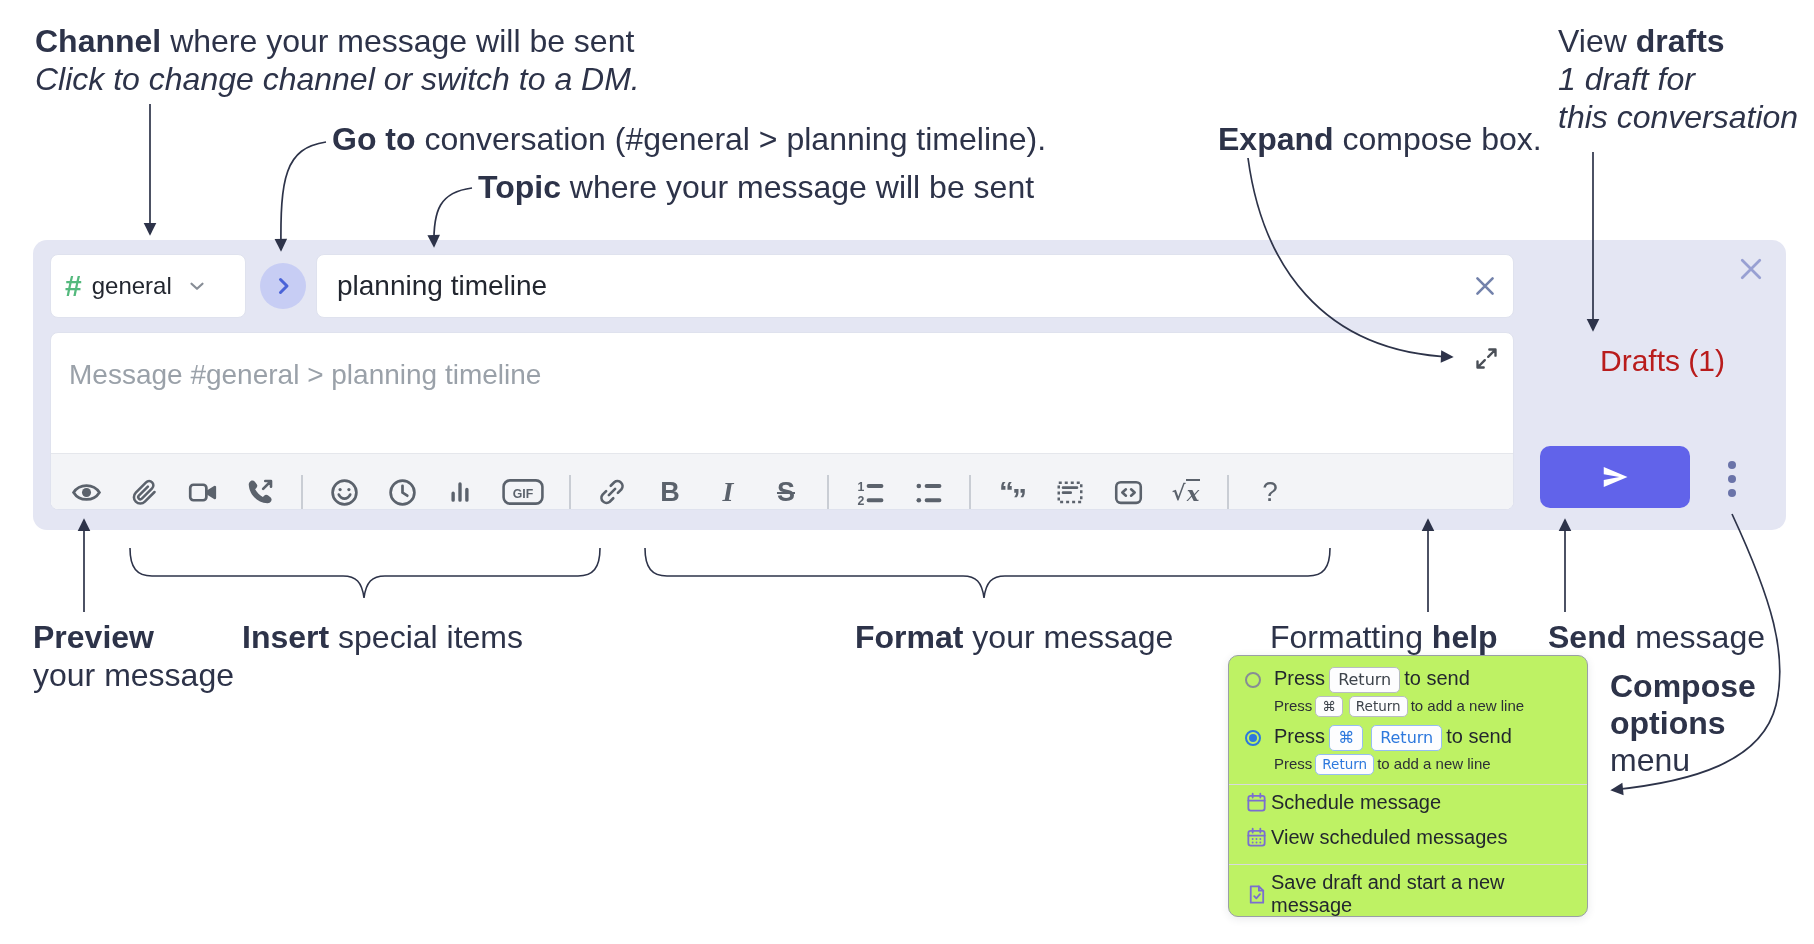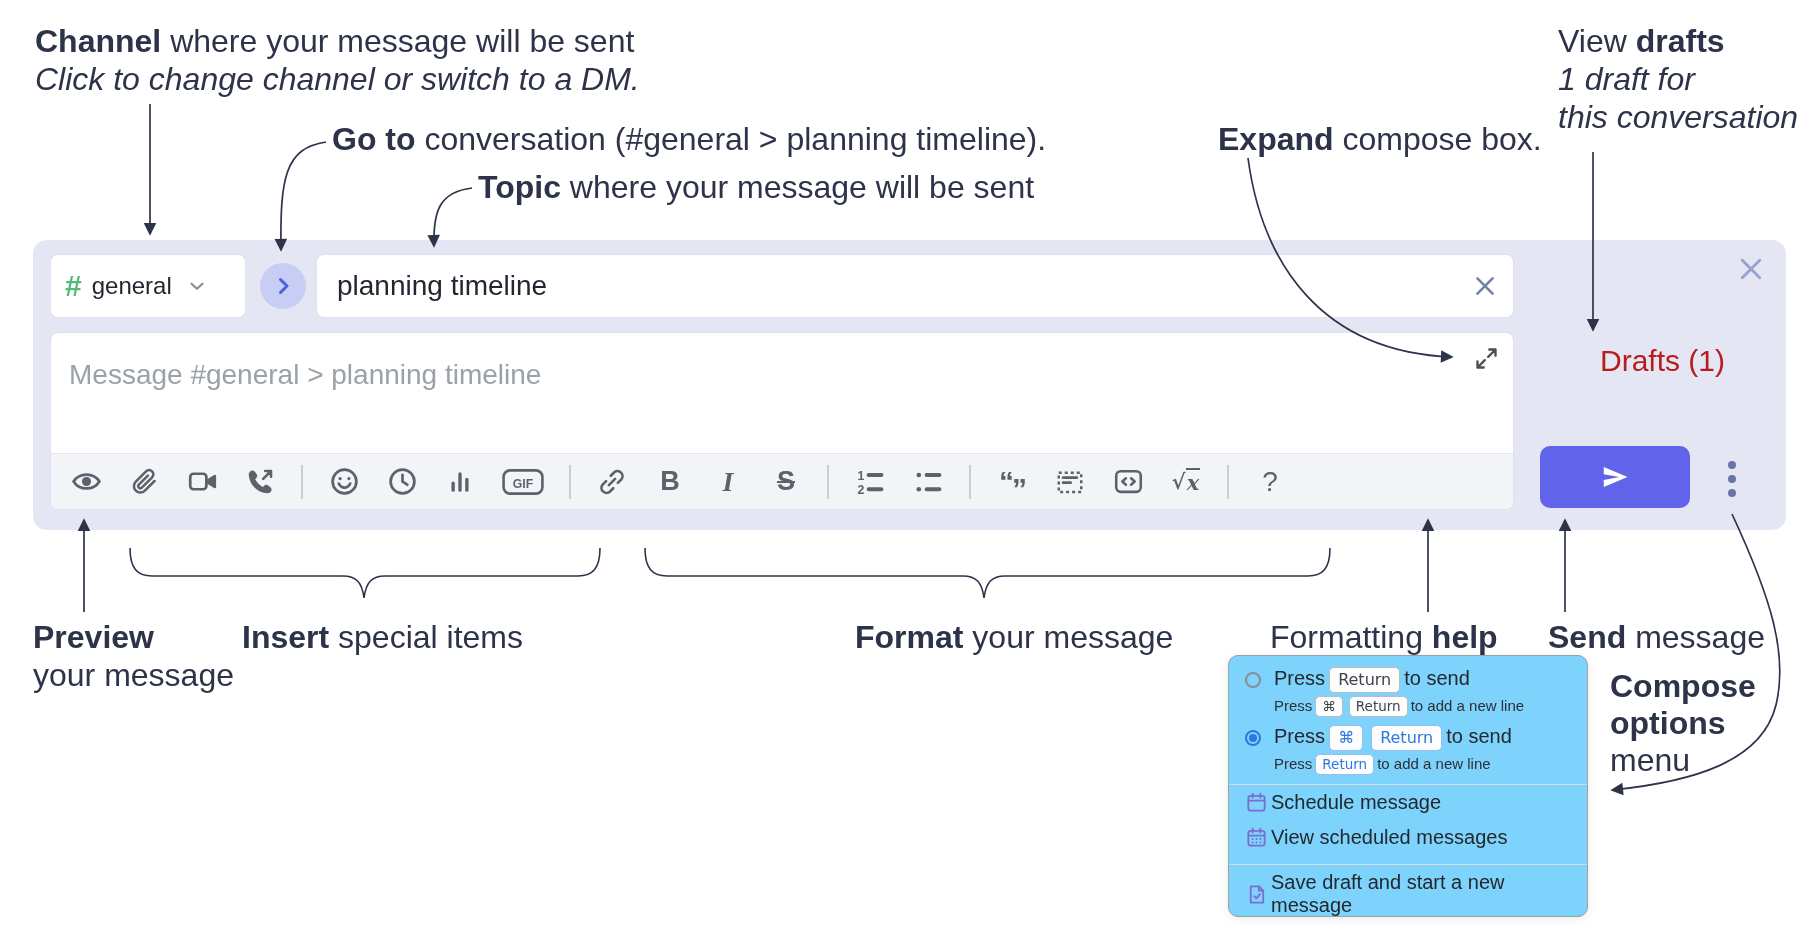--- a/index.html
+++ b/index.html
@@ -33,42 +33,42 @@
 
   .msg-box{position:absolute;left:17px;top:92px;width:1464px;height:178px;background:#fff;
     border:1px solid #dfe2ee;border-radius:8px;box-sizing:border-box;overflow:hidden;}
   .msg-area{position:absolute;left:0;top:12px;width:100%;height:120px;border:none;resize:none;
     font-family:"Liberation Sans",sans-serif;font-size:28px;color:#22262f;padding:14px 50px 0 18px;
     box-sizing:border-box;outline:none;background:transparent;}
   .msg-area::placeholder{color:#9aa1a9;opacity:1;}
   .expand-btn{position:absolute;right:12px;top:12px;width:28px;height:28px;cursor:pointer;}
 
   .fmt-bar{position:absolute;left:0;bottom:0;width:100%;height:56px;background:#f3f4f7;
-    border-top:1px solid #e5e7ec;display:flex;align-items:center;padding:0 0 0 18px;box-sizing:border-box;}
+    border-top:1px solid #e5e7ec;display:flex;align-items:flex-end;padding:0 0 0 18px;box-sizing:border-box;}
   .ico{width:34px;height:34px;margin-right:24px;display:flex;align-items:center;justify-content:center;
     cursor:pointer;flex:0 0 auto;color:#5b626c;}
   .tb-div{width:2px;height:34px;background:#c9cdd4;margin-right:24px;flex:0 0 auto;}
   .glyph-b{font-size:27px;font-weight:bold;}
   .glyph-i{font-family:"Liberation Serif",serif;font-style:italic;font-size:28px;font-weight:bold;}
   .glyph-s{font-size:27px;font-weight:bold;text-decoration:line-through;}
   .glyph-q{font-weight:bold;font-size:30px;letter-spacing:-2px;}
   .glyph-q .q2{position:relative;top:7px;}
   .glyph-m{font-family:"DejaVu Serif","Liberation Serif",serif;font-size:21px;font-weight:bold;}
   .glyph-m .mx{font-style:italic;border-top:2.2px solid #5b626c;padding:0 1px;}
   .glyph-h{font-size:28px;font-weight:500;}
 
   .drafts-link{position:absolute;left:1567px;top:104px;font-size:30px;color:#b91c1c;cursor:pointer;}
   .send-btn{position:absolute;left:1507px;top:206px;width:150px;height:62px;border-radius:10px;
     background:#6163ea;display:flex;align-items:center;justify-content:center;cursor:pointer;}
   .more-btn{position:absolute;left:1679px;top:214px;width:40px;height:50px;display:flex;flex-direction:column;
     align-items:center;justify-content:center;gap:6px;cursor:pointer;}
   .dot{width:8px;height:8px;border-radius:50%;background:#6a73a8;}
 
   
-  .popup{position:absolute;left:1228px;top:655px;width:360px;height:262px;background:#7dd3fc;
+  .popup{position:absolute;left:1228px;top:655px;width:360px;height:262px;background:#bef264;
     border:1.5px solid #9aa0a6;border-radius:10px;box-shadow:0 2px 8px rgba(40,45,70,.10);
     box-sizing:border-box;padding-top:11px;z-index:4;font-size:20px;color:#23272e;}
   .opt-row{display:flex;align-items:center;gap:13px;padding:0 16px;margin-bottom:3px;cursor:pointer;}
   .radio{width:16px;height:16px;border:2px solid #878d95;border-radius:50%;box-sizing:border-box;
     flex:0 0 auto;position:relative;}
   .radio.sel{border-color:#2d78dd;}
   .radio.sel::after{content:"";position:absolute;left:2px;top:2px;width:8px;height:8px;border-radius:50%;
     background:#2d78dd;}
   .opt-sub{padding:0 16px 0 45px;font-size:15px;color:#2c3036;margin-bottom:8px;}
   kbd{display:inline-block;border:1.5px solid #b9bdc3;border-radius:5px;background:#fdfdfe;

